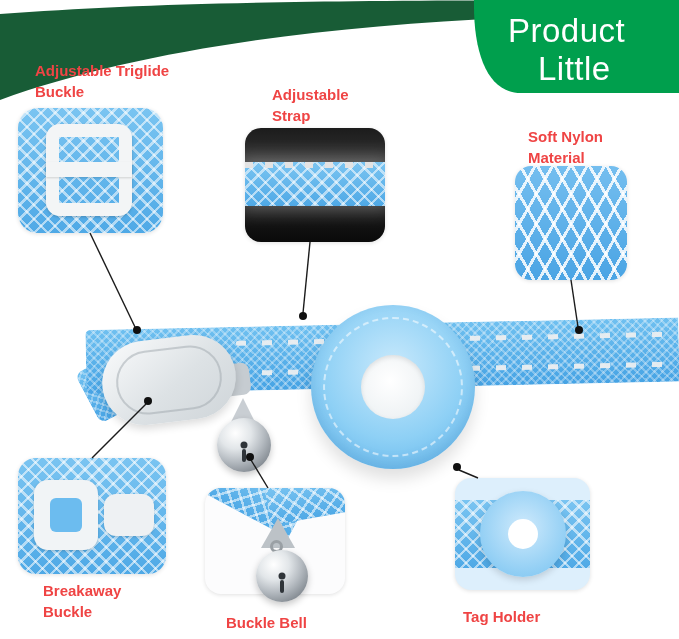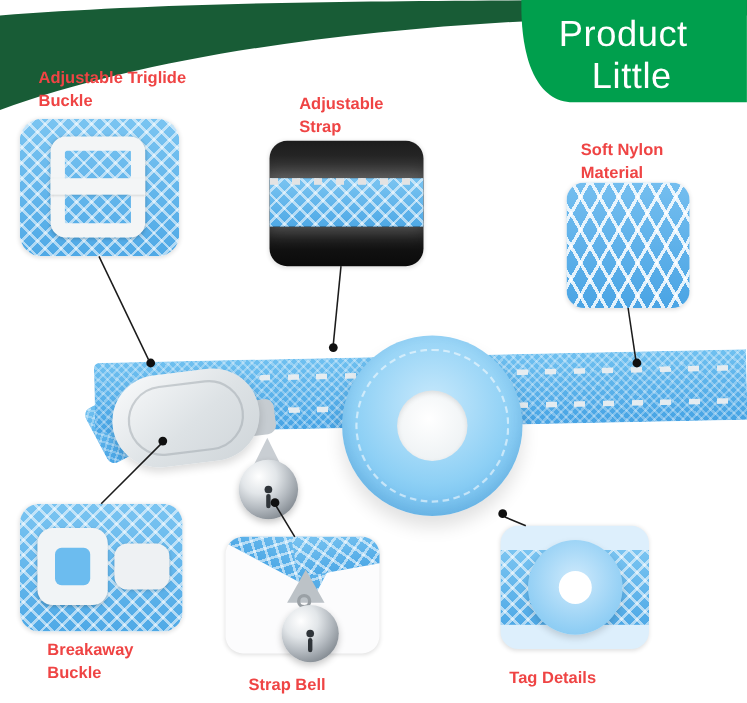--- a/index.html
+++ b/index.html
@@ -126,22 +126,22 @@
   </svg>
   <div class="banner-text">
     <div class="bt1">Product</div>
     <div class="bt2">Little</div>
   </div>
 
   <div class="label lbl-triglide">Adjustable Triglide Buckle</div>
   <div class="label lbl-reflective">Adjustable Strap</div>
   <div class="label lbl-breakaway">Breakaway Buckle</div>
   <div class="label lbl-nylon">Soft Nylon Material</div>
-  <div class="label lbl-bell">Strap Bell</div>
-  <div class="label lbl-tag">Tag Details</div>
+  <div class="label lbl-bell">Buckle Bell</div>
+  <div class="label lbl-tag">Tag Holder</div>
 
   <div class="crop crop-triglide weave">
     <div class="tg-frame"></div>
     <div class="tg-bar"></div>
   </div>
 
   <div class="crop crop-reflective">
     <div class="rf-band weave">
       <div class="rf-stitch"></div>
     </div>

